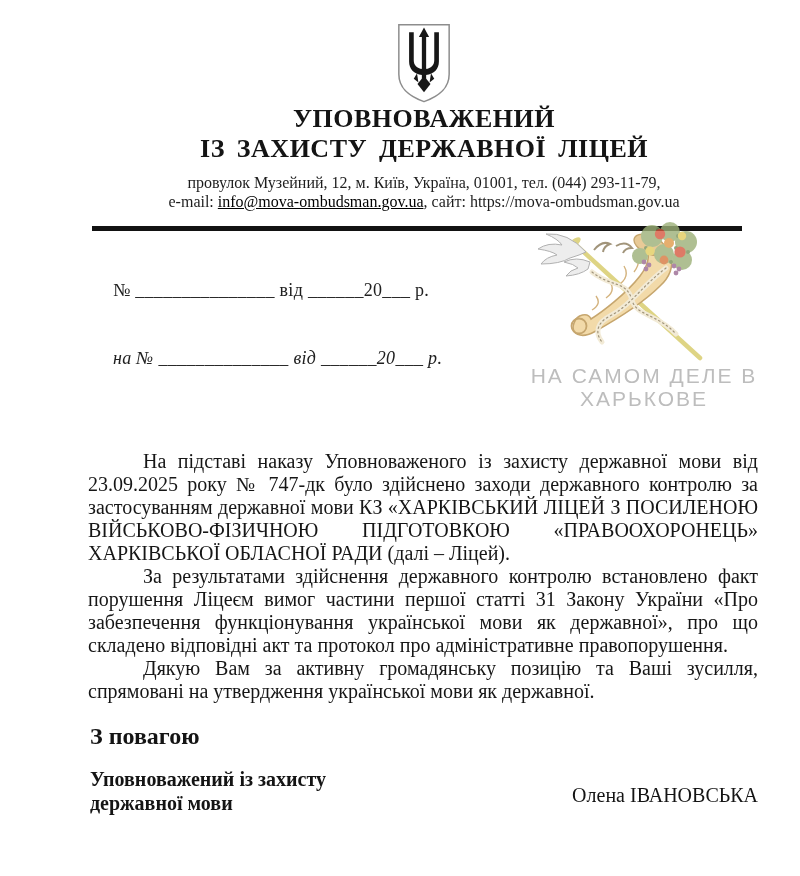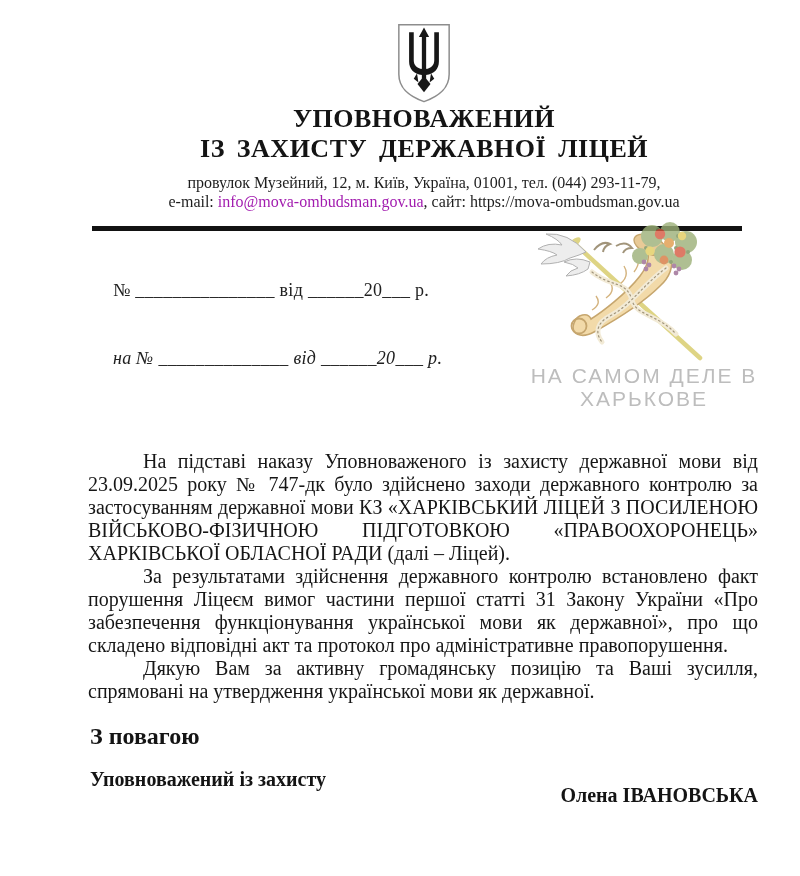--- a/index.html
+++ b/index.html
@@ -30,21 +30,21 @@
     letter-spacing: 0.5px;
     word-spacing: 5px;
     color: #141414;
   }
   .address {
     margin-top: 9px;
     font-size: 16px;
     line-height: 19px;
     color: #1d1d1d;
   }
-  .link { color: #a21caf; cursor: pointer; }
+  .link { text-decoration: underline; color: #000000; cursor: pointer; }
 
   .head-rule {
     position: absolute; left: 92px; top: 226px;
     width: 650px; height: 5px;
     background: #121212;
   }
 
   
   .ref-block {
     position: absolute; left: 113px; top: 240px;
@@ -85,21 +85,21 @@
   .sig-salutation {
     position: absolute; left: 90px; top: 723px;
     font-weight: bold; font-size: 24px; color: #141414;
   }
   .sig-title {
     position: absolute; left: 90px; top: 767px; width: 320px;
     font-weight: bold; font-size: 20px; line-height: 24px; color: #141414;
   }
   .sig-name {
     position: absolute; right: 42px; top: 784px;
-    font-weight: bold; font-size: 20px; color: #141414;
+    font-weight: normal; font-size: 20px; color: #141414;
   }
 </style>
 </head>
 <body>
 
 <div class="page">
 
   <div class="letterhead">
     <div class="emblem-wrap">
       <svg width="56" height="82" viewBox="0 0 60 88" aria-hidden="true">
@@ -204,16 +204,17 @@
 
   <div class="body-text">
     <p>На підставі наказу Уповноваженого із захисту державної мови від 23.09.2025 року № 747-дк було здійснено заходи державного контролю за застосуванням державної мови КЗ «ХАРКІВСЬКИЙ ЛІЦЕЙ З ПОСИЛЕНОЮ ВІЙСЬКОВО-ФІЗИЧНОЮ ПІДГОТОВКОЮ «ПРАВООХОРОНЕЦЬ» ХАРКІВСЬКОЇ ОБЛАСНОЇ РАДИ (далі – Ліцей).</p>
     <p>За результатами здійснення державного контролю встановлено факт порушення Ліцеєм вимог частини першої статті 31 Закону України «Про забезпечення функціонування української мови як державної», про що складено відповідні акт та протокол про адміністративне правопорушення.</p>
     <p>Дякую Вам за активну громадянську позицію та Ваші зусилля, спрямовані на утвердження української мови як державної.</p>
   </div>
 
   <div class="sig-salutation">З повагою</div>
   <div class="sig-title">
     <div>Уповноважений із захисту</div>
+    <div>державної мови</div>
   </div>
   <div class="sig-name">Олена ІВАНОВСЬКА</div>
 
 </div>
 
 </body></html>

